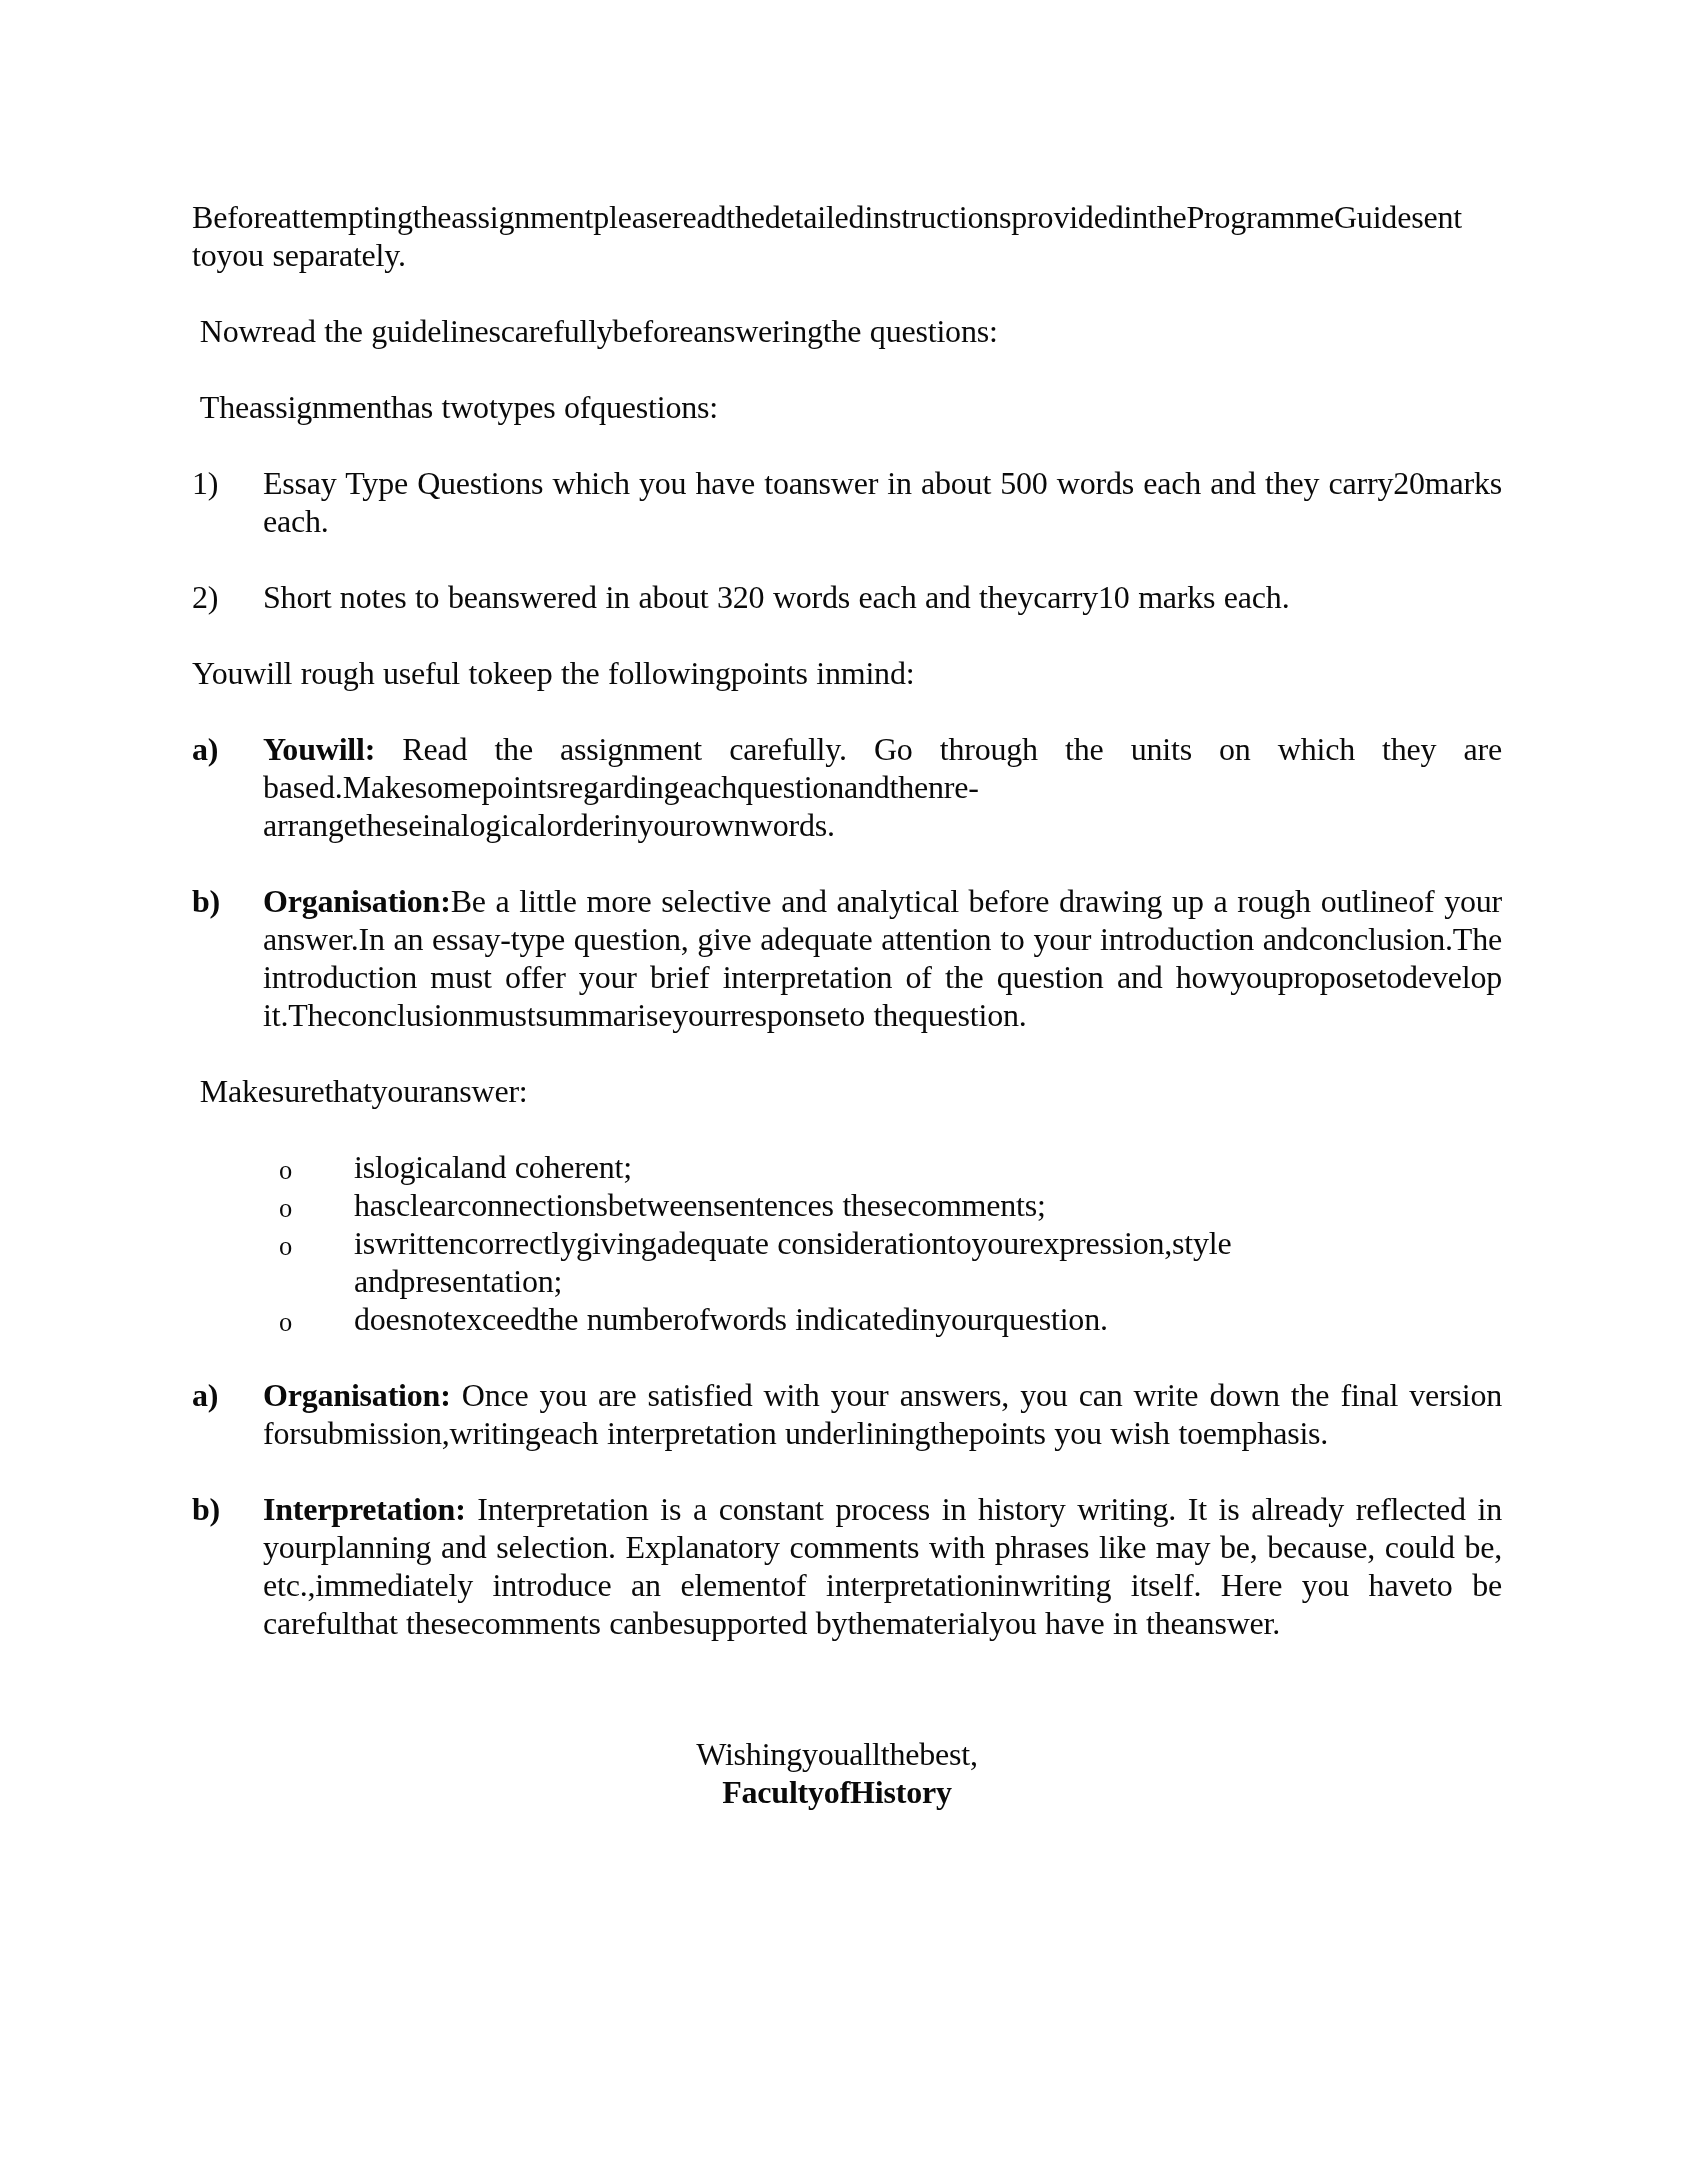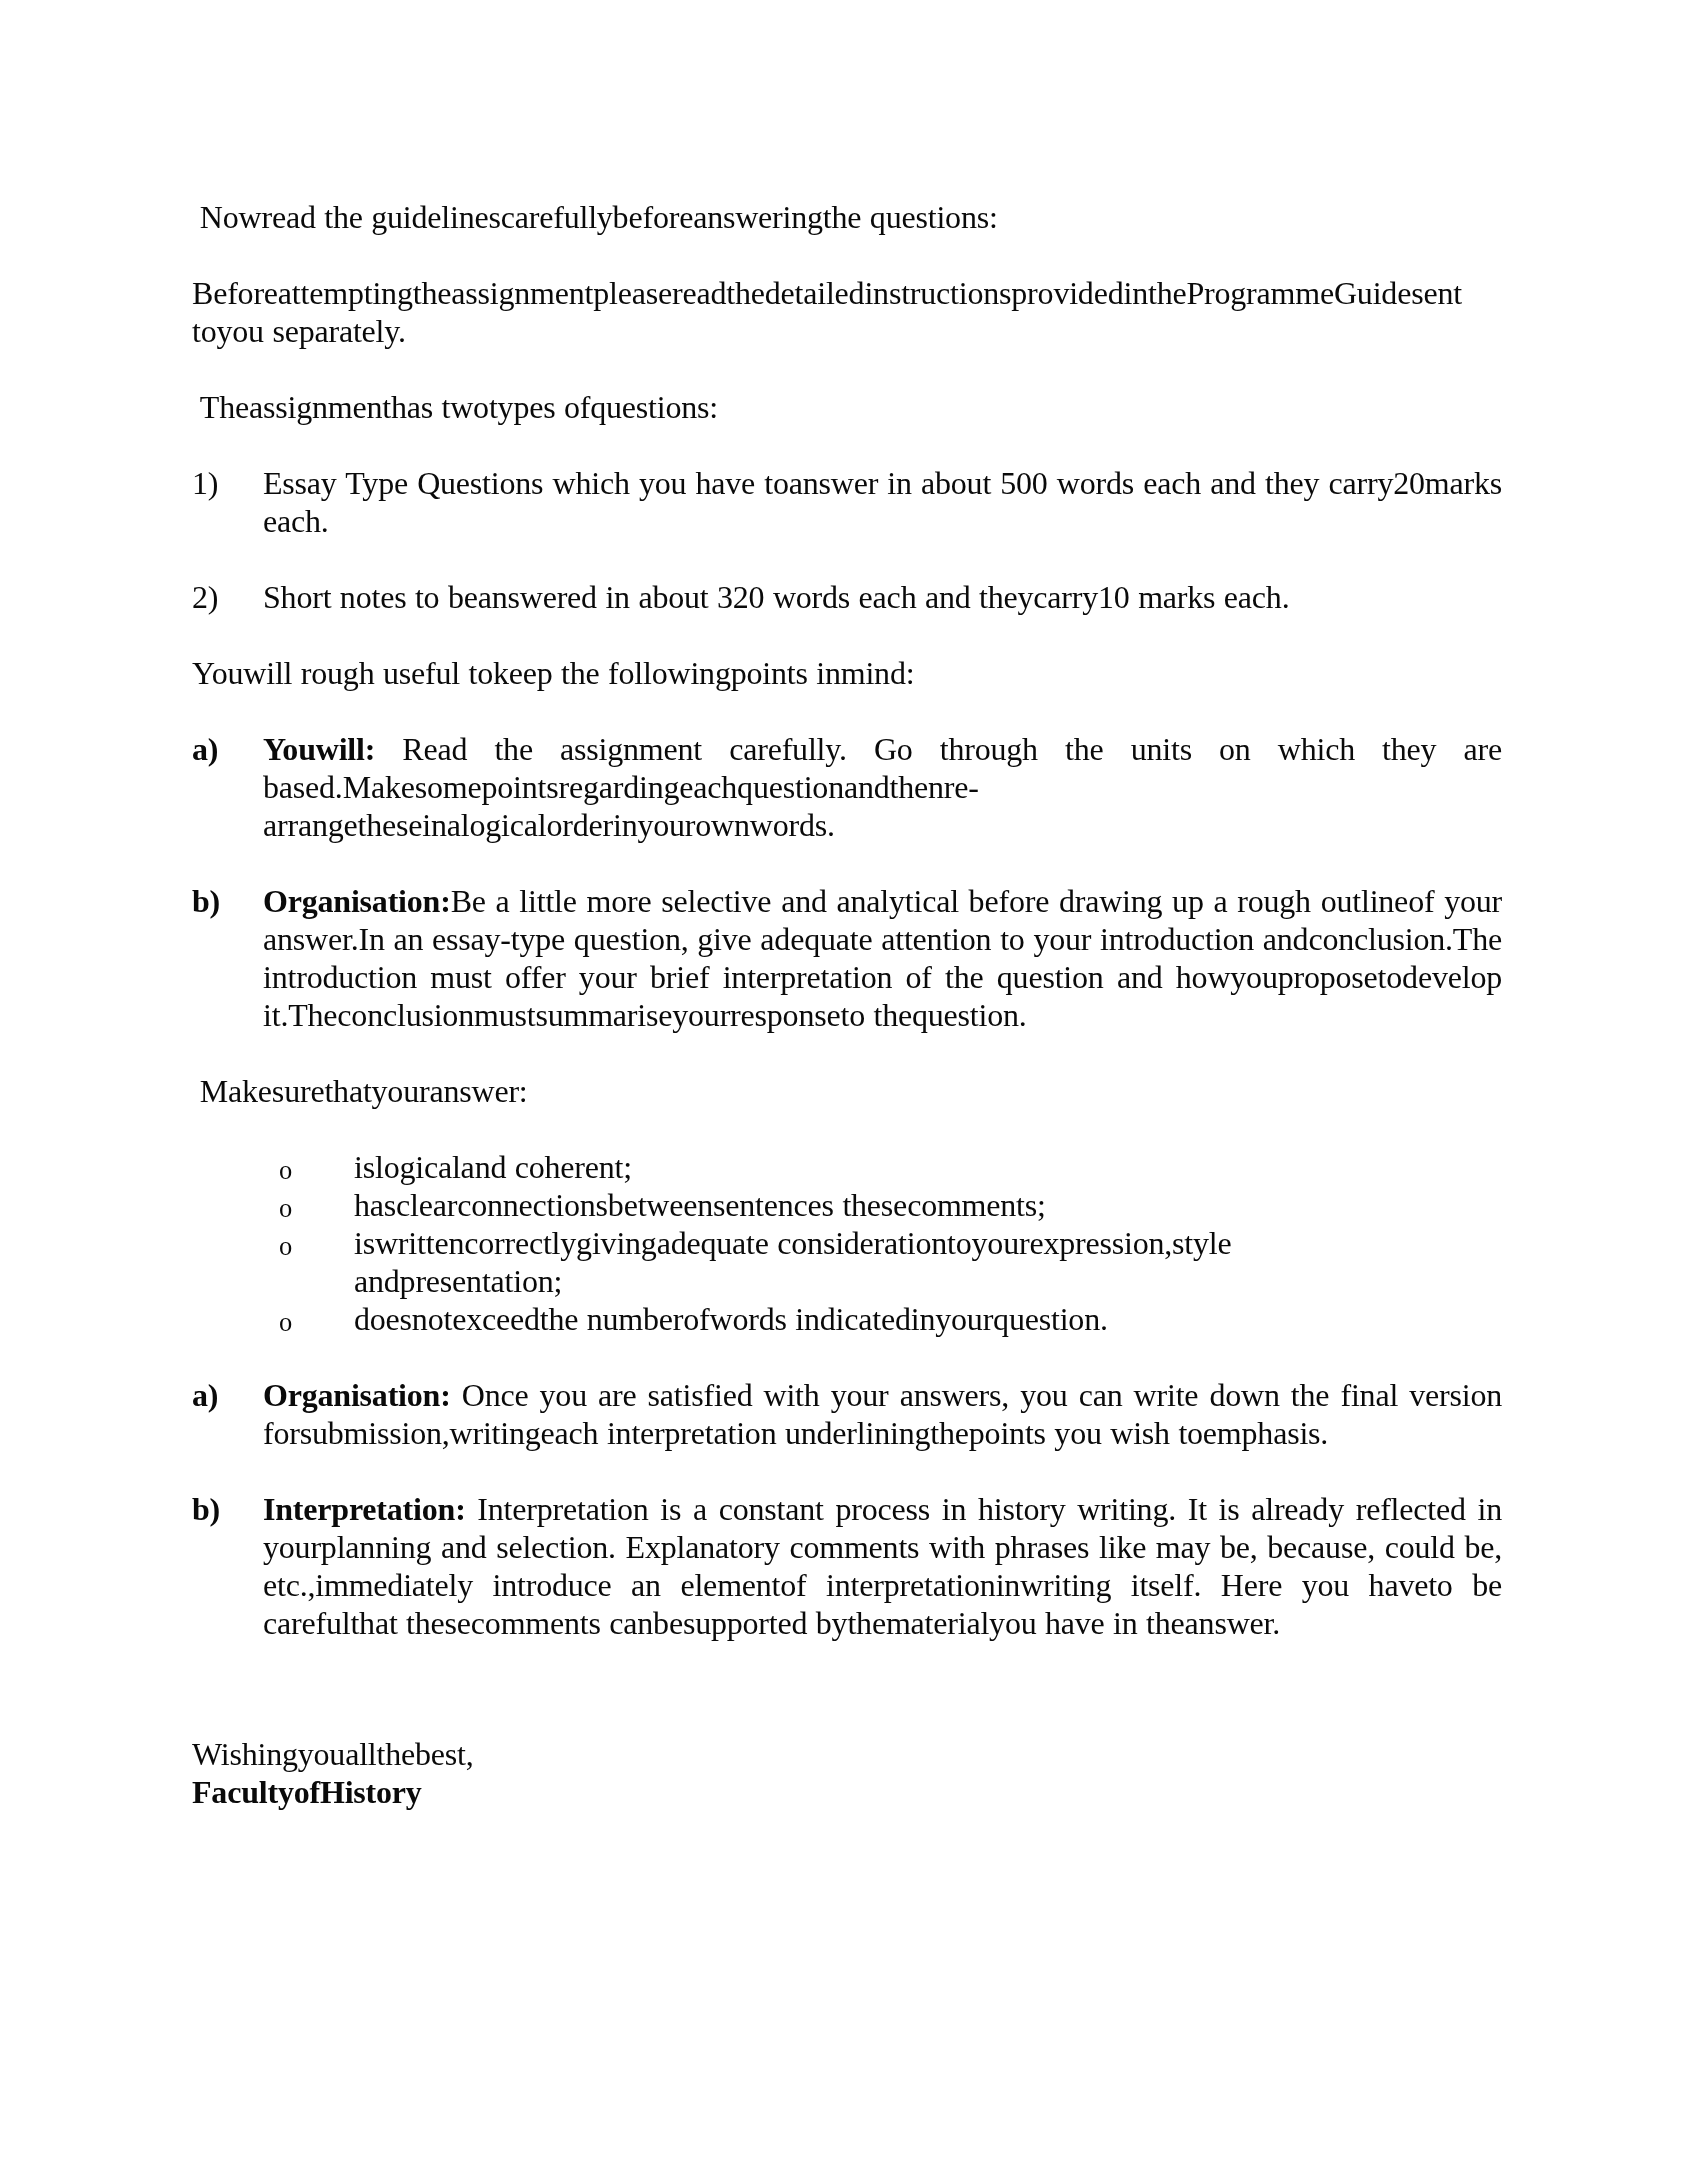--- a/index.html
+++ b/index.html
@@ -29,34 +29,34 @@
   .pre{white-space:pre-wrap;}
   .bold{font-weight:bold;}
   .heading{font-weight:bold;letter-spacing:0.1px;}
   .li{position:relative;padding-left:71px;text-align:justify;overflow-wrap:break-word;}
   .li .marker{position:absolute;left:0;top:0;}
   .bullet-li{position:relative;padding-left:162px;text-align:left;}
   .bullet-li .bmark{position:absolute;left:87px;top:2.6px;font-size:26.5px;}
   .para{overflow-wrap:break-word;}
   .signature{
     margin-top:93px;
-    text-align:left;
+    text-align:center;
     margin-right:20px;
   }
   .sig-line{display:block;}
 </style>
 </head>
 <body>
 
 <div class="page">
   <div class="content">
 
+    <div class="block para just"><span>BeforeattemptingtheassignmentpleasereadthedetailedinstructionsprovidedintheProgrammeGuidesent toyou separately.</span></div>
+
     <div class="block para"><span class="pre"> Nowread the guidelinescarefullybeforeansweringthe questions:</span></div>
-
-    <div class="block para just"><span>BeforeattemptingtheassignmentpleasereadthedetailedinstructionsprovidedintheProgrammeGuidesent toyou separately.</span></div>
 
 
     <div class="block para"><span class="pre"> Theassignmenthas twotypes ofquestions:</span></div>
 
     <div class="block li"><span class="marker">1)</span><span>Essay Type Questions which you have toanswer in about 500 words each and they carry20marks each.</span></div>
 
     <div class="block li"><span class="marker">2)</span><span>Short notes to beanswered in about 320 words each and theycarry10 marks each.</span></div>
 
     <div class="block para"><span>Youwill rough useful tokeep the followingpoints inmind:</span></div>
 

